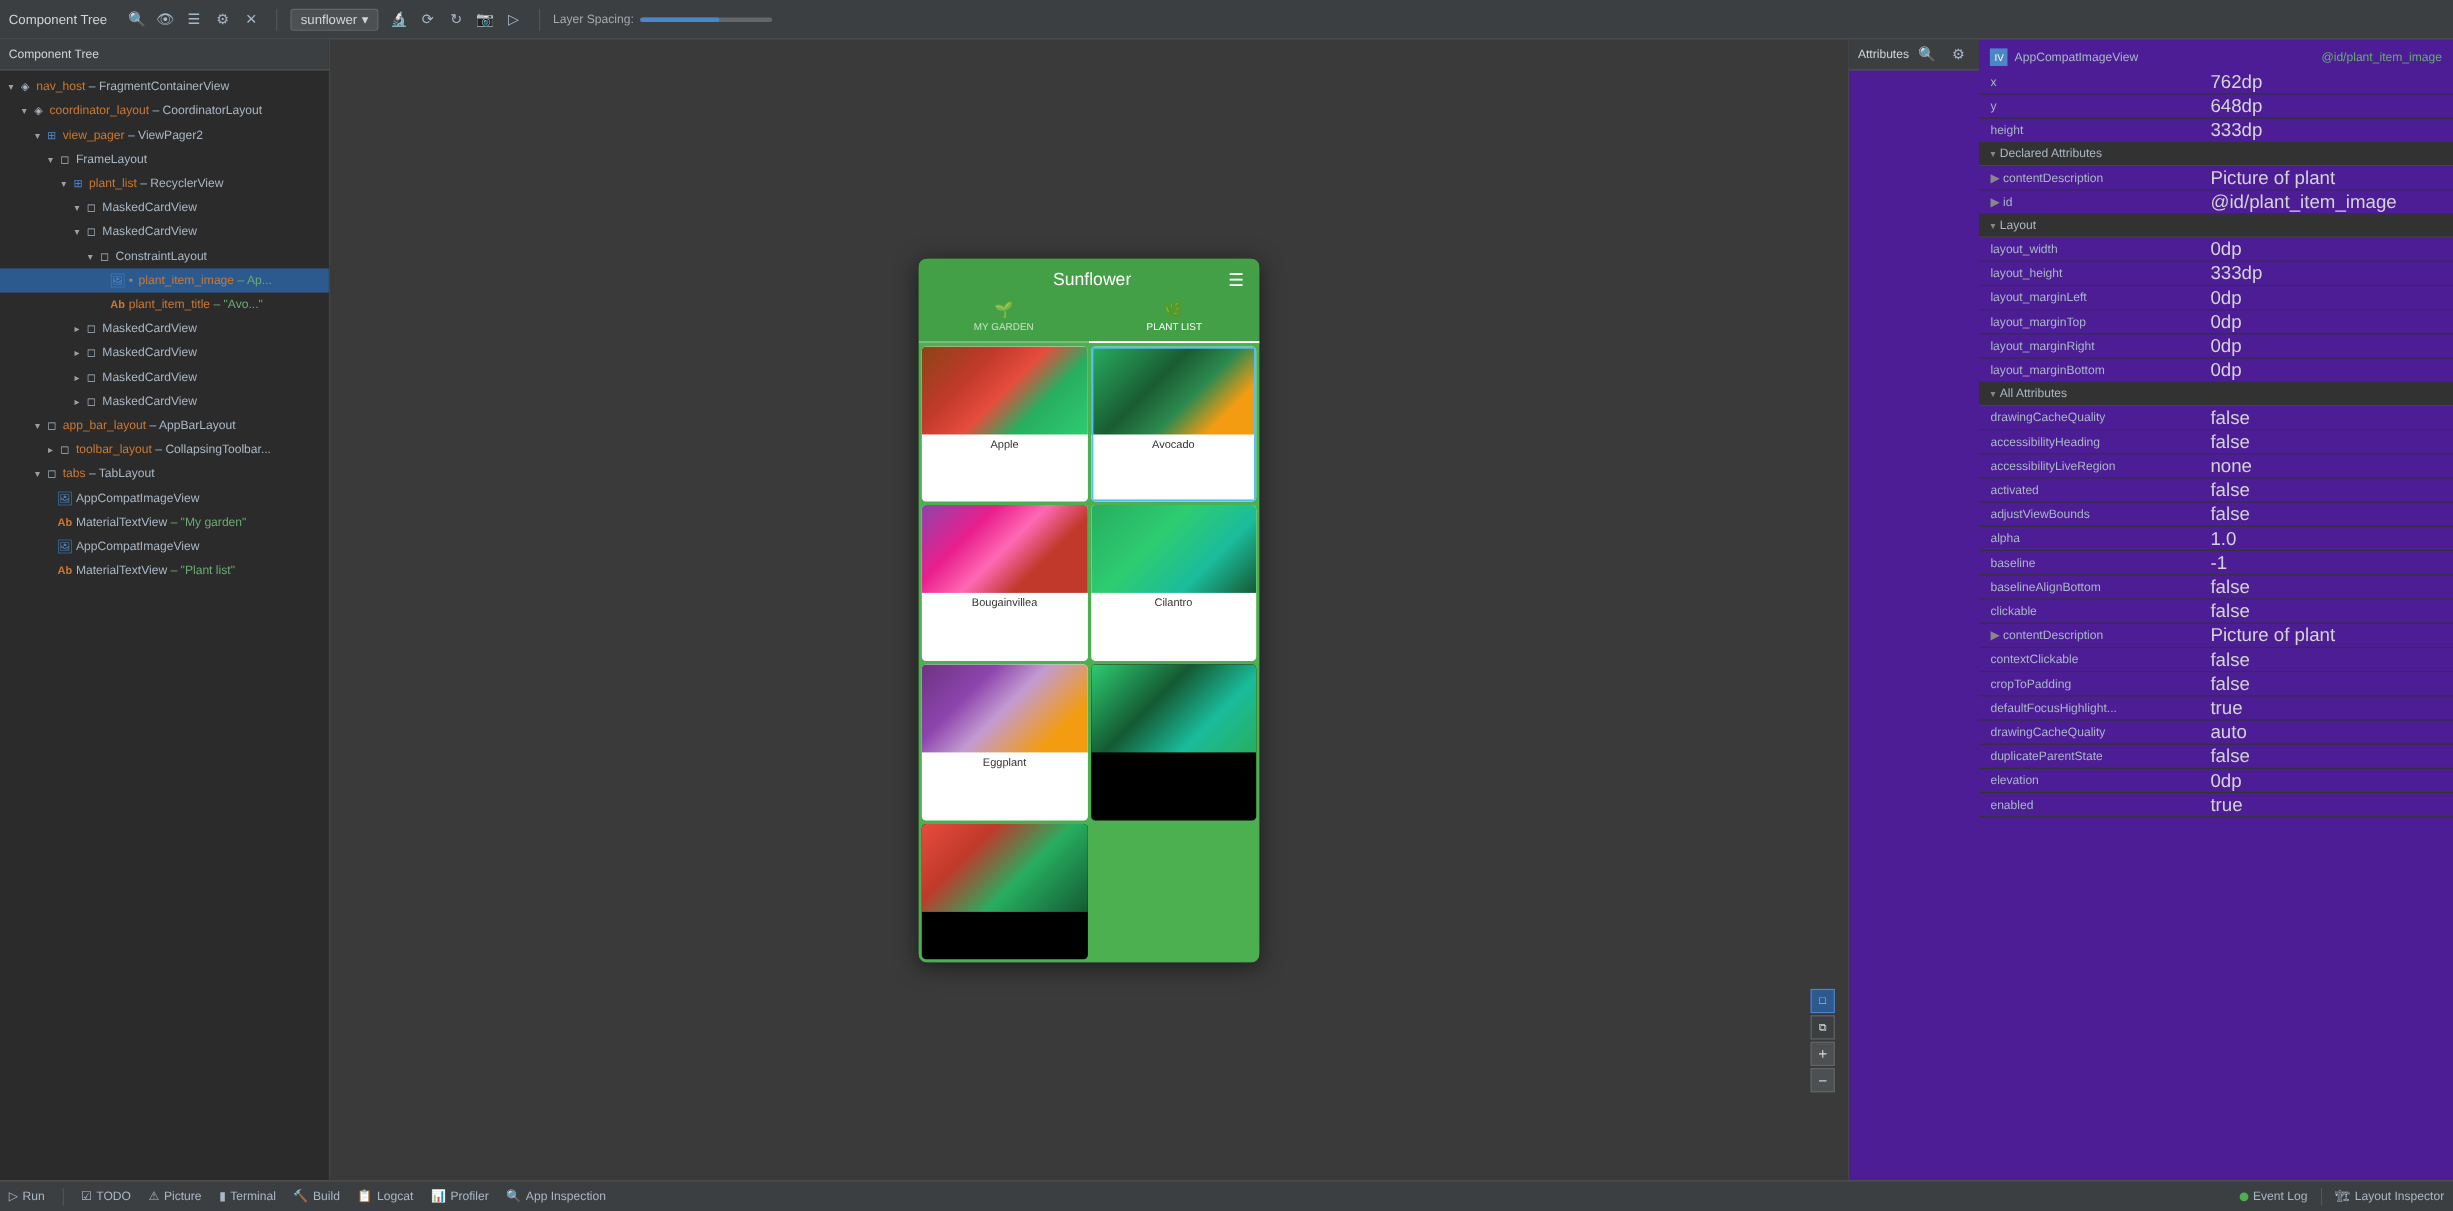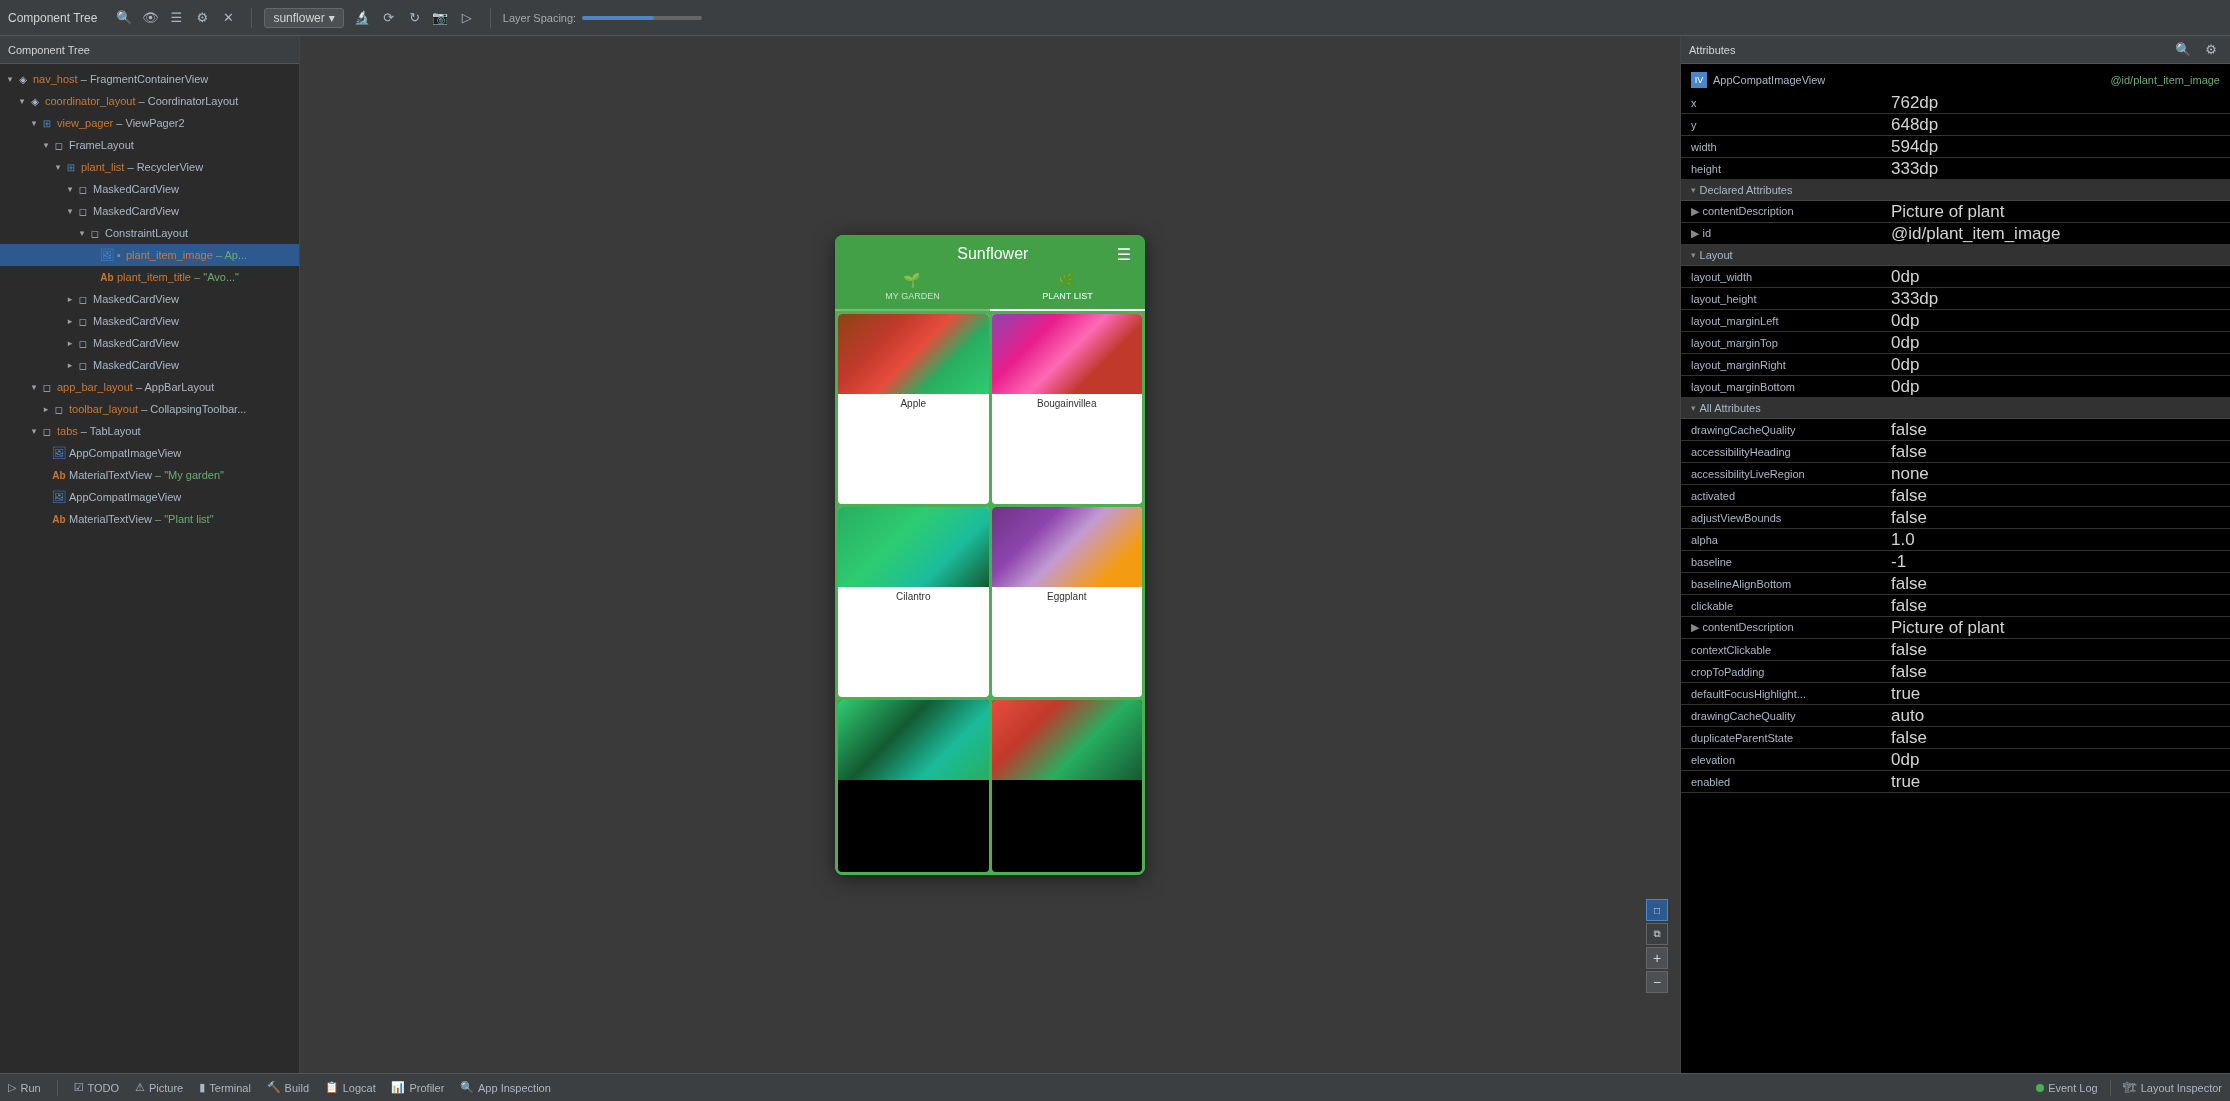--- a/index.html
+++ b/index.html
@@ -328,24 +328,24 @@
       color: #d4d4d4;
       display: flex;
       align-items: center;
       justify-content: center;
       font-size: 10px;
     }
 
     
     .right-panel {
       width: 550px;
-      background: #000000;
+      background: #4c1d95;
       border-left: 1px solid #444;
       display: flex;
-      flex-direction: column;
+      flex-direction: row;
       flex-shrink: 0;
     }
     .right-panel-header {
       height: 28px;
       background: #3c3f41;
       border-bottom: 1px solid #555;
       display: flex;
       align-items: center;
       padding: 0 8px;
       gap: 6px;
@@ -712,20 +712,26 @@
             <span>PLANT LIST</span>
           </div>
         </div>
         <div class="plant-grid">
 
           <div class="plant-card">
             <div class="plant-img-apple"></div>
             <div class="plant-name">Apple</div>
           </div>
 
+          <div class="plant-card avocado-wrapper" style="position:relative;">
+
+            <div class="plant-img-avocado"></div>
+            <div class="plant-name">Avocado</div>
+            <div class="highlight-overlay"></div>
+          </div>
 
 
           <div class="plant-card">
             <div class="plant-img-bougainvillea"></div>
             <div class="plant-name">Bougainvillea</div>
           </div>
 
           <div class="plant-card">
             <div class="plant-img-cilantro"></div>
             <div class="plant-name">Cilantro</div>
@@ -770,24 +776,20 @@
         <span class="attr-view-id">@id/plant_item_image</span>
       </div>
 
       <div class="attr-row">
         <span class="attr-key">x</span>
         <span class="attr-value">762dp</span>
       </div>
       <div class="attr-row">
         <span class="attr-key">y</span>
         <span class="attr-value">648dp</span>
-      </div>
-      <div class="attr-row">
-        <span class="attr-key">width</span>
-        <span class="attr-value">594dp</span>
       </div>
       <div class="attr-row">
         <span class="attr-key">height</span>
         <span class="attr-value">333dp</span>
       </div>
 
       <div class="attr-section">
         <span class="attr-section-arrow">▾</span>
         <span>Declared Attributes</span>
       </div>

